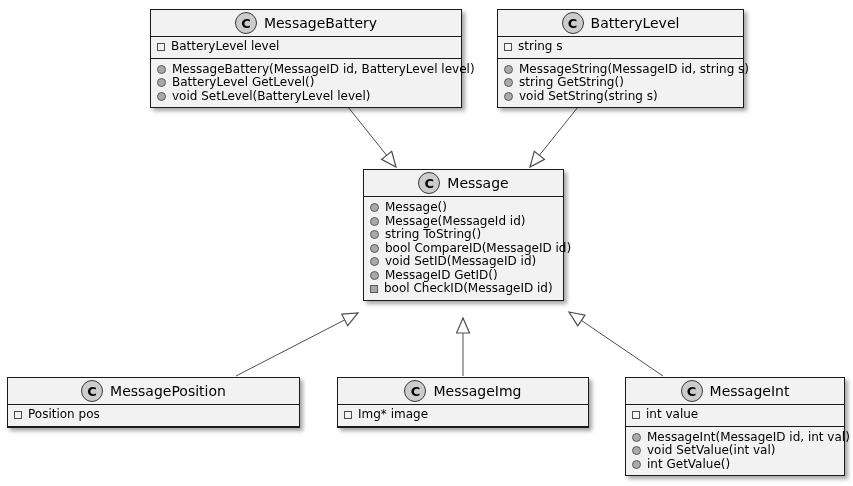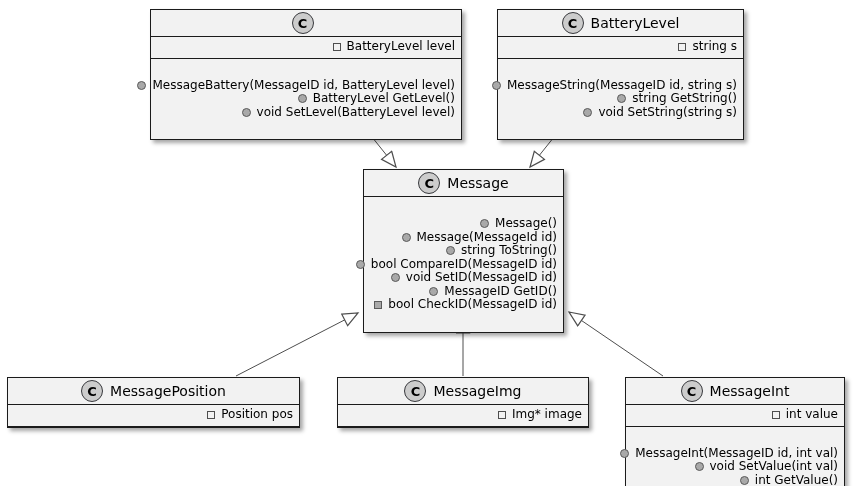--- a/index.html
+++ b/index.html
@@ -24,24 +24,24 @@
   .c-circle {
     display:inline-flex; align-items:center; justify-content:center;
     width:20px; height:20px; border-radius:50%;
     background:#CCCCCC; border:1px solid #38393D;
     font-size:13px; font-weight:bold; color:#000;
     margin-right:7px; flex:0 0 auto;
   }
   .uml-fields {
     border-bottom:1px solid #1b1b1b; padding:3px 6px 4px 6px;
   }
-  .uml-methods { padding:20px 6px; }
+  .uml-methods { padding:4px 6px; }
   .member {
     display:flex; align-items:center;
-    font-size:12px; line-height:13.5px; white-space:nowrap;justify-content:flex-end;
+    font-size:12px; line-height:13.5px; white-space:nowrap;
   }
   .vis-icon { flex:0 0 auto; margin-right:6px; box-sizing:border-box; }
   .vis-field   { width:8px; height:8px; background:#F2F2F2; border:1px solid #4e4e4e; }
   .vis-public  { width:9px; height:9px; border-radius:50%; background:#A9A9A9; border:1px solid #5a5a5a; }
   .vis-private { width:8px; height:8px; background:#A9A9A9; border:1px solid #5a5a5a; }
 </style>
 </head>
 <body>
 
 <div id="canvas">
@@ -55,20 +55,21 @@
     <line x1="348" y1="107" x2="396" y2="167" stroke="#4e4e4e" stroke-width="1" marker-end="url(#tri)"></line>
     <line x1="578" y1="107" x2="530" y2="167" stroke="#4e4e4e" stroke-width="1" marker-end="url(#tri)"></line>
     <line x1="236" y1="376" x2="358" y2="313" stroke="#4e4e4e" stroke-width="1" marker-end="url(#tri)"></line>
     <line x1="463" y1="376" x2="463" y2="318" stroke="#4e4e4e" stroke-width="1" marker-end="url(#tri)"></line>
     <line x1="663" y1="376" x2="569" y2="312" stroke="#4e4e4e" stroke-width="1" marker-end="url(#tri)"></line>
   </svg>
 
   <div class="uml-class" style="left:150px; top:9px; width:312px;">
     <div class="uml-title">
       <span class="c-circle">C</span>
+      <span>MessageBattery</span>
     </div>
     <div class="uml-fields">
       <div class="member">
         <span class="vis-icon vis-field"></span>
         <span>BatteryLevel level</span>
       </div>
     </div>
     <div class="uml-methods">
       <div class="member">
         <span class="vis-icon vis-public"></span>

